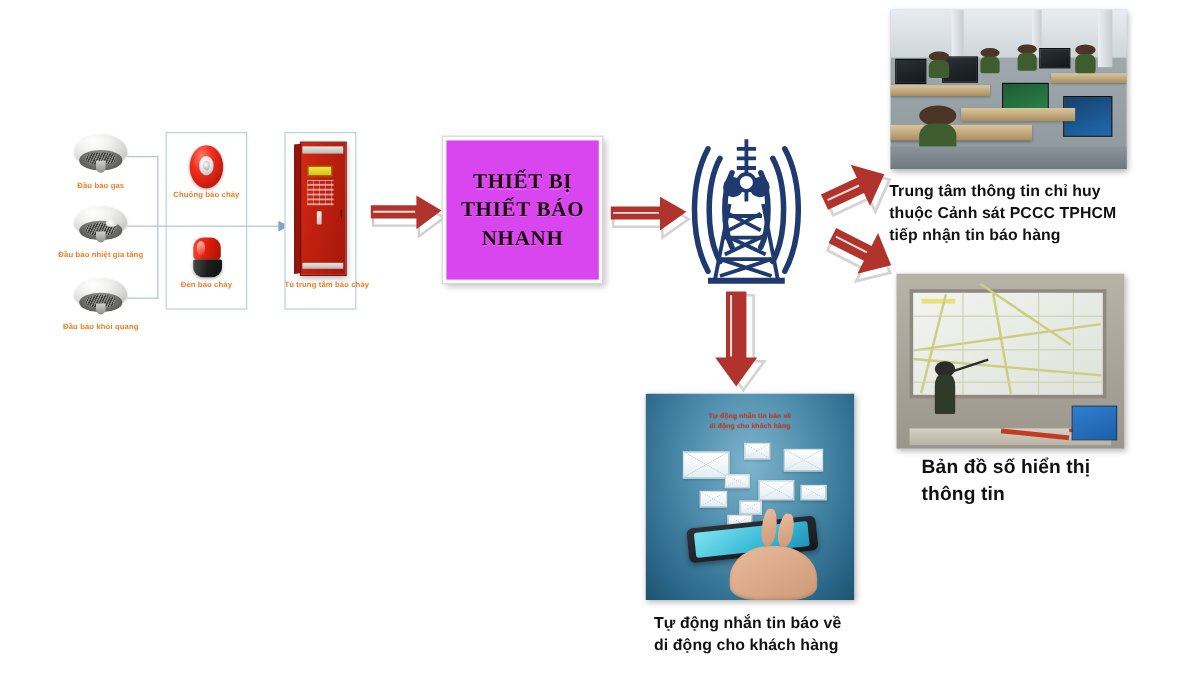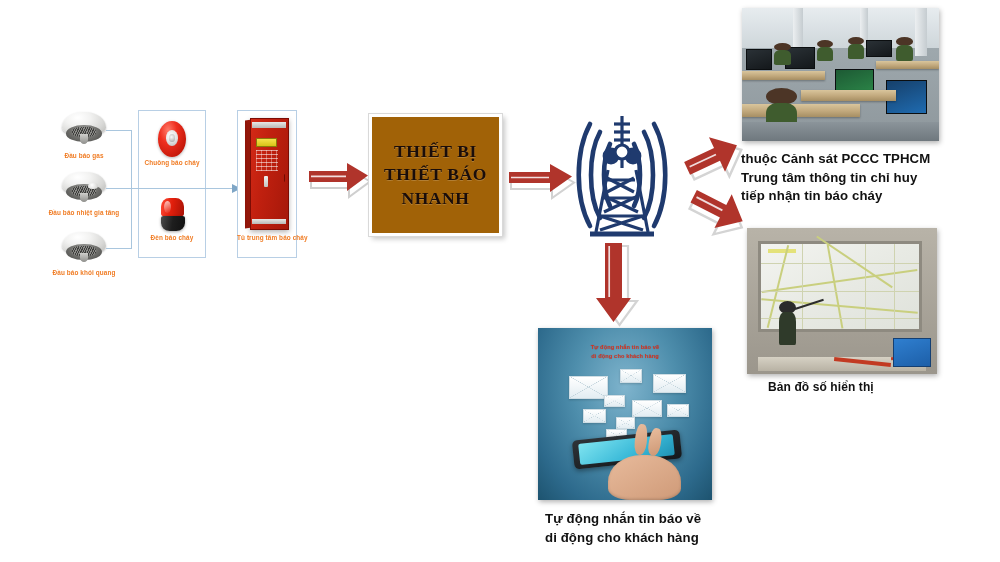--- a/index.html
+++ b/index.html
@@ -146,21 +146,21 @@
   .cab-knob {
     position: absolute; left: 88%; top: 50%; width: 4%; height: 7%;
     background: #6f0c03; border-radius: 50%;
   }
 
   
   .bline { position: absolute; background: #a9c6de; }
 
   
   #hero-box {
-    background: #a16207;
+    background: #d946ef;
     border: 3px solid #ffffff;
     outline: 1px solid #d9d9d9;
     box-shadow: 3px 3px 5px rgba(0,0,0,.22);
     display: flex; align-items: center; justify-content: center;
   }
   #hero-text {
     font-family: "Liberation Serif", serif;
     font-weight: bold;
     color: #1a0d0a;
     font-size: 17.5px;
@@ -508,23 +508,23 @@
         <div class="cr-torso"></div>
     </div>
     <div class="cr-person" style="left:78%; top:22%; width:9%; height:18%;">
       <div class="cr-head"></div>
         <div class="cr-torso"></div>
     </div>
     <div class="cr-floor"></div>
   </div>
 
   <div class="caption" style="left:741px; top:150px; width:216px; font-size:13.2px;">
+    <div>Trung  tâm thông tin chỉ huy</div>
     <div>thuộc Cảnh  sát PCCC TPHCM</div>
-    <div>Trung  tâm thông tin chỉ huy</div>
-    <div>tiếp nhận  tin  báo  cháy</div>
+    <div>tiếp nhận  tin  báo  hàng</div>
   </div>
 
   <div class="photo" style="left:747px; top:228px; width:190px; height:146px;">
     <div class="mp-room"></div>
     <div class="mp-screenframe">
       <div class="mp-screen">
         <div class="mp-ylabel"></div>
         <div class="mp-road" style="left:0; top:42%; width:100%; height:2px; transform:rotate(-8deg);"></div>
         <div class="mp-road" style="left:10%; top:0; width:2px; height:100%; transform:rotate(14deg);"></div>
         <div class="mp-road" style="left:46%; top:0; width:2px; height:100%; transform:rotate(-10deg);"></div>
@@ -542,22 +542,23 @@
       <div class="mp-ph"></div>
         <div class="mp-pt"></div>
     </div>
     <div class="mp-pointer" style="left:25%; top:55%; width:16%; height:2px; transform:rotate(-18deg);"></div>
     <div class="mp-table"></div>
     <div class="mp-red" style="left:46%; bottom:7%; width:30%; height:4px; transform:rotate(6deg);"></div>
     <div class="mp-red" style="left:76%; bottom:10%; width:18%; height:3px; transform:rotate(-4deg);"></div>
     <div class="mp-laptop"></div>
   </div>
 
-  <div class="caption" style="left:768px; top:379px; width:170px; font-size:12px;">
+  <div class="caption" style="left:768px; top:379px; width:170px; font-size:16px;">
     <div>Bản đồ số hiển thị</div>
+    <div>thông tin</div>
   </div>
 
   <div class="photo" style="left:538px; top:328px; width:174px; height:172px;">
     <div class="sms-bg"></div>
     <div class="sms-title">
       <div>Tự động nhắn tin báo về</div>
       <div>di động cho khách hàng</div>
     </div>
     <div class="env" style="left:18%; top:28%; width:22%; height:13%;"></div>
     <div class="env" style="left:47%; top:24%; width:13%; height:8%;"></div>

